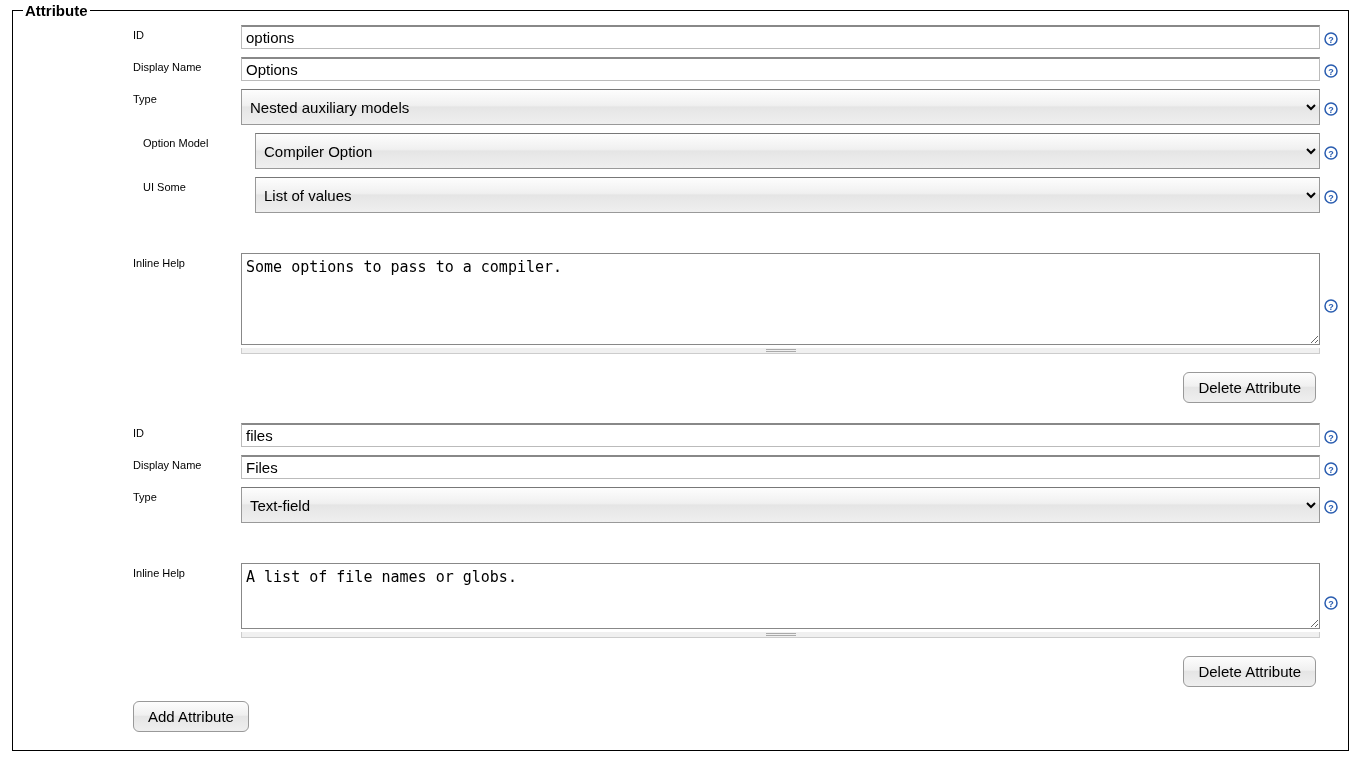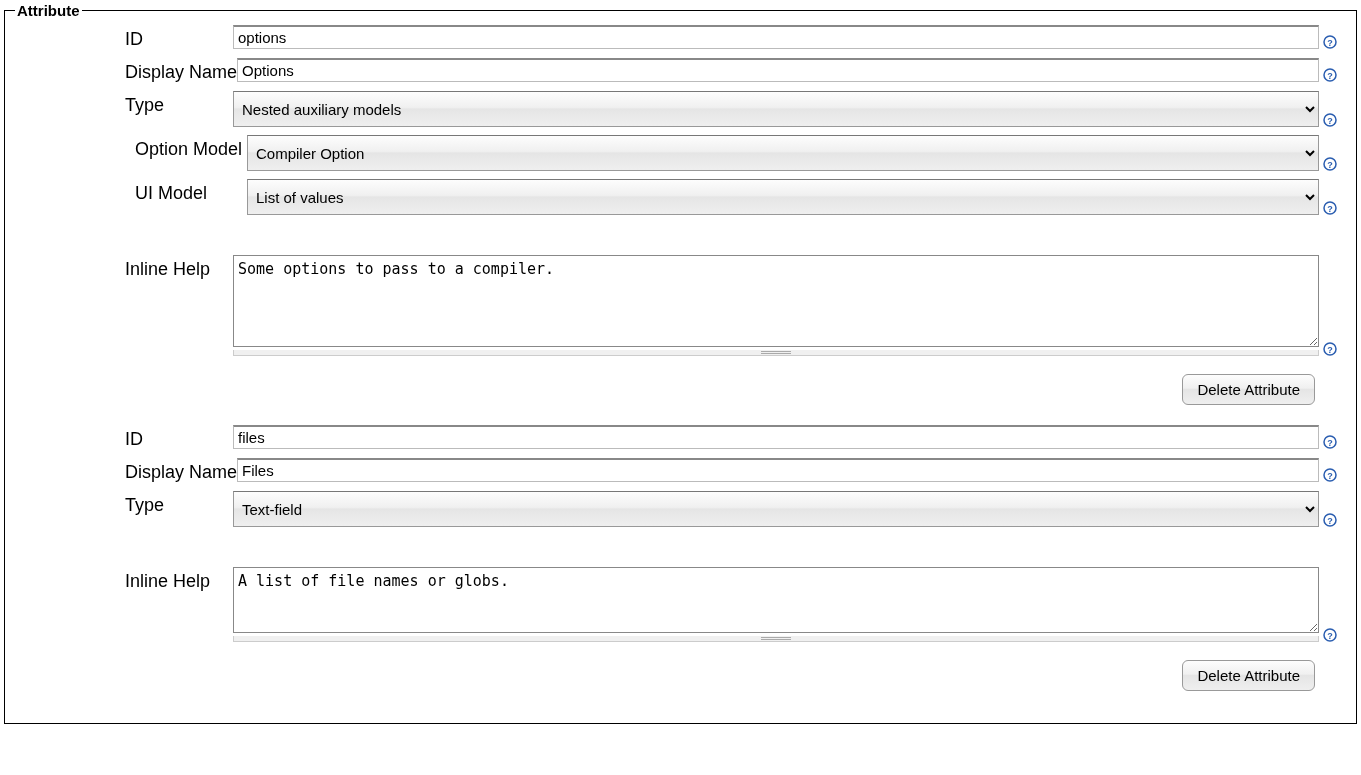--- a/index.html
+++ b/index.html
@@ -5,54 +5,54 @@
   html, body {
     margin: 0;
     padding: 0;
     font-family: Arial, Helvetica, sans-serif;
     font-size: 15px;
     color: #000;
     background: #fff;
   }
   fieldset.attribute-group {
     border: 1px solid #000;
-    margin: 2px 4px;
-    padding: 0 19px 18px 10px;
+    margin: 2px 12px;
+    padding: 0 10px 18px 10px;
   }
   fieldset.attribute-group > legend {
     font-weight: bold;
     font-size: 15px;
     padding: 0 2px;
   }
   .attribute-block {
     padding: 4px 0 0 0;
   }
   .row {
     display: flex;
     align-items: flex-start;
     margin: 2px 0 8px 0;
   }
   .row.indented {
     margin-left: 120px;
   }
   .row .label {
     min-width: 108px;
     padding-top: 4px;
-    font-size: 18px;
+    font-size: 11px;
     color: #000;
     margin-left: 110px;
   }
   .row.indented .label {
     min-width: 112px;
     margin-left: 0;
   }
   .row .control-wrap {
     flex: 1;
     display: flex;
-    align-items: flex-end;
+    align-items: center;
   }
   input[type=text].text-input {
     width: 100%;
     box-sizing: border-box;
     height: 24px;
     border: 1px solid #bbb;
     border-top: 2px solid #888;
     font-size: 15px;
     padding: 2px 4px;
     background: #fff;
@@ -184,21 +184,21 @@
         <span class="help-icon">
           <svg viewBox="0 0 14 14">
               <circle cx="7" cy="7" r="6" fill="#fff" stroke="#2a5db0" stroke-width="1.5"></circle>
               <text x="7" y="10.5" text-anchor="middle" font-size="9" font-weight="bold" fill="#2a5db0">?</text>
             </svg>
         </span>
       </div>
     </div>
 
     <div class="row indented">
-      <div class="label">UI Model</div>
+      <div class="label">UI Some</div>
       <div class="control-wrap">
         <select class="select-input">
           <option>List of values</option>
         </select>
         <span class="help-icon">
           <svg viewBox="0 0 14 14">
               <circle cx="7" cy="7" r="6" fill="#fff" stroke="#2a5db0" stroke-width="1.5"></circle>
               <text x="7" y="10.5" text-anchor="middle" font-size="9" font-weight="bold" fill="#2a5db0">?</text>
             </svg>
         </span>
@@ -287,14 +287,17 @@
             </svg>
         </span>
       </div>
     </div>
 
     <div class="button-row">
       <button class="action-button">Delete Attribute</button>
     </div>
   </div>
 
+  <div class="add-button-row">
+    <button class="action-button">Add Attribute</button>
+  </div>
 
 </fieldset>
 
 </body></html>

